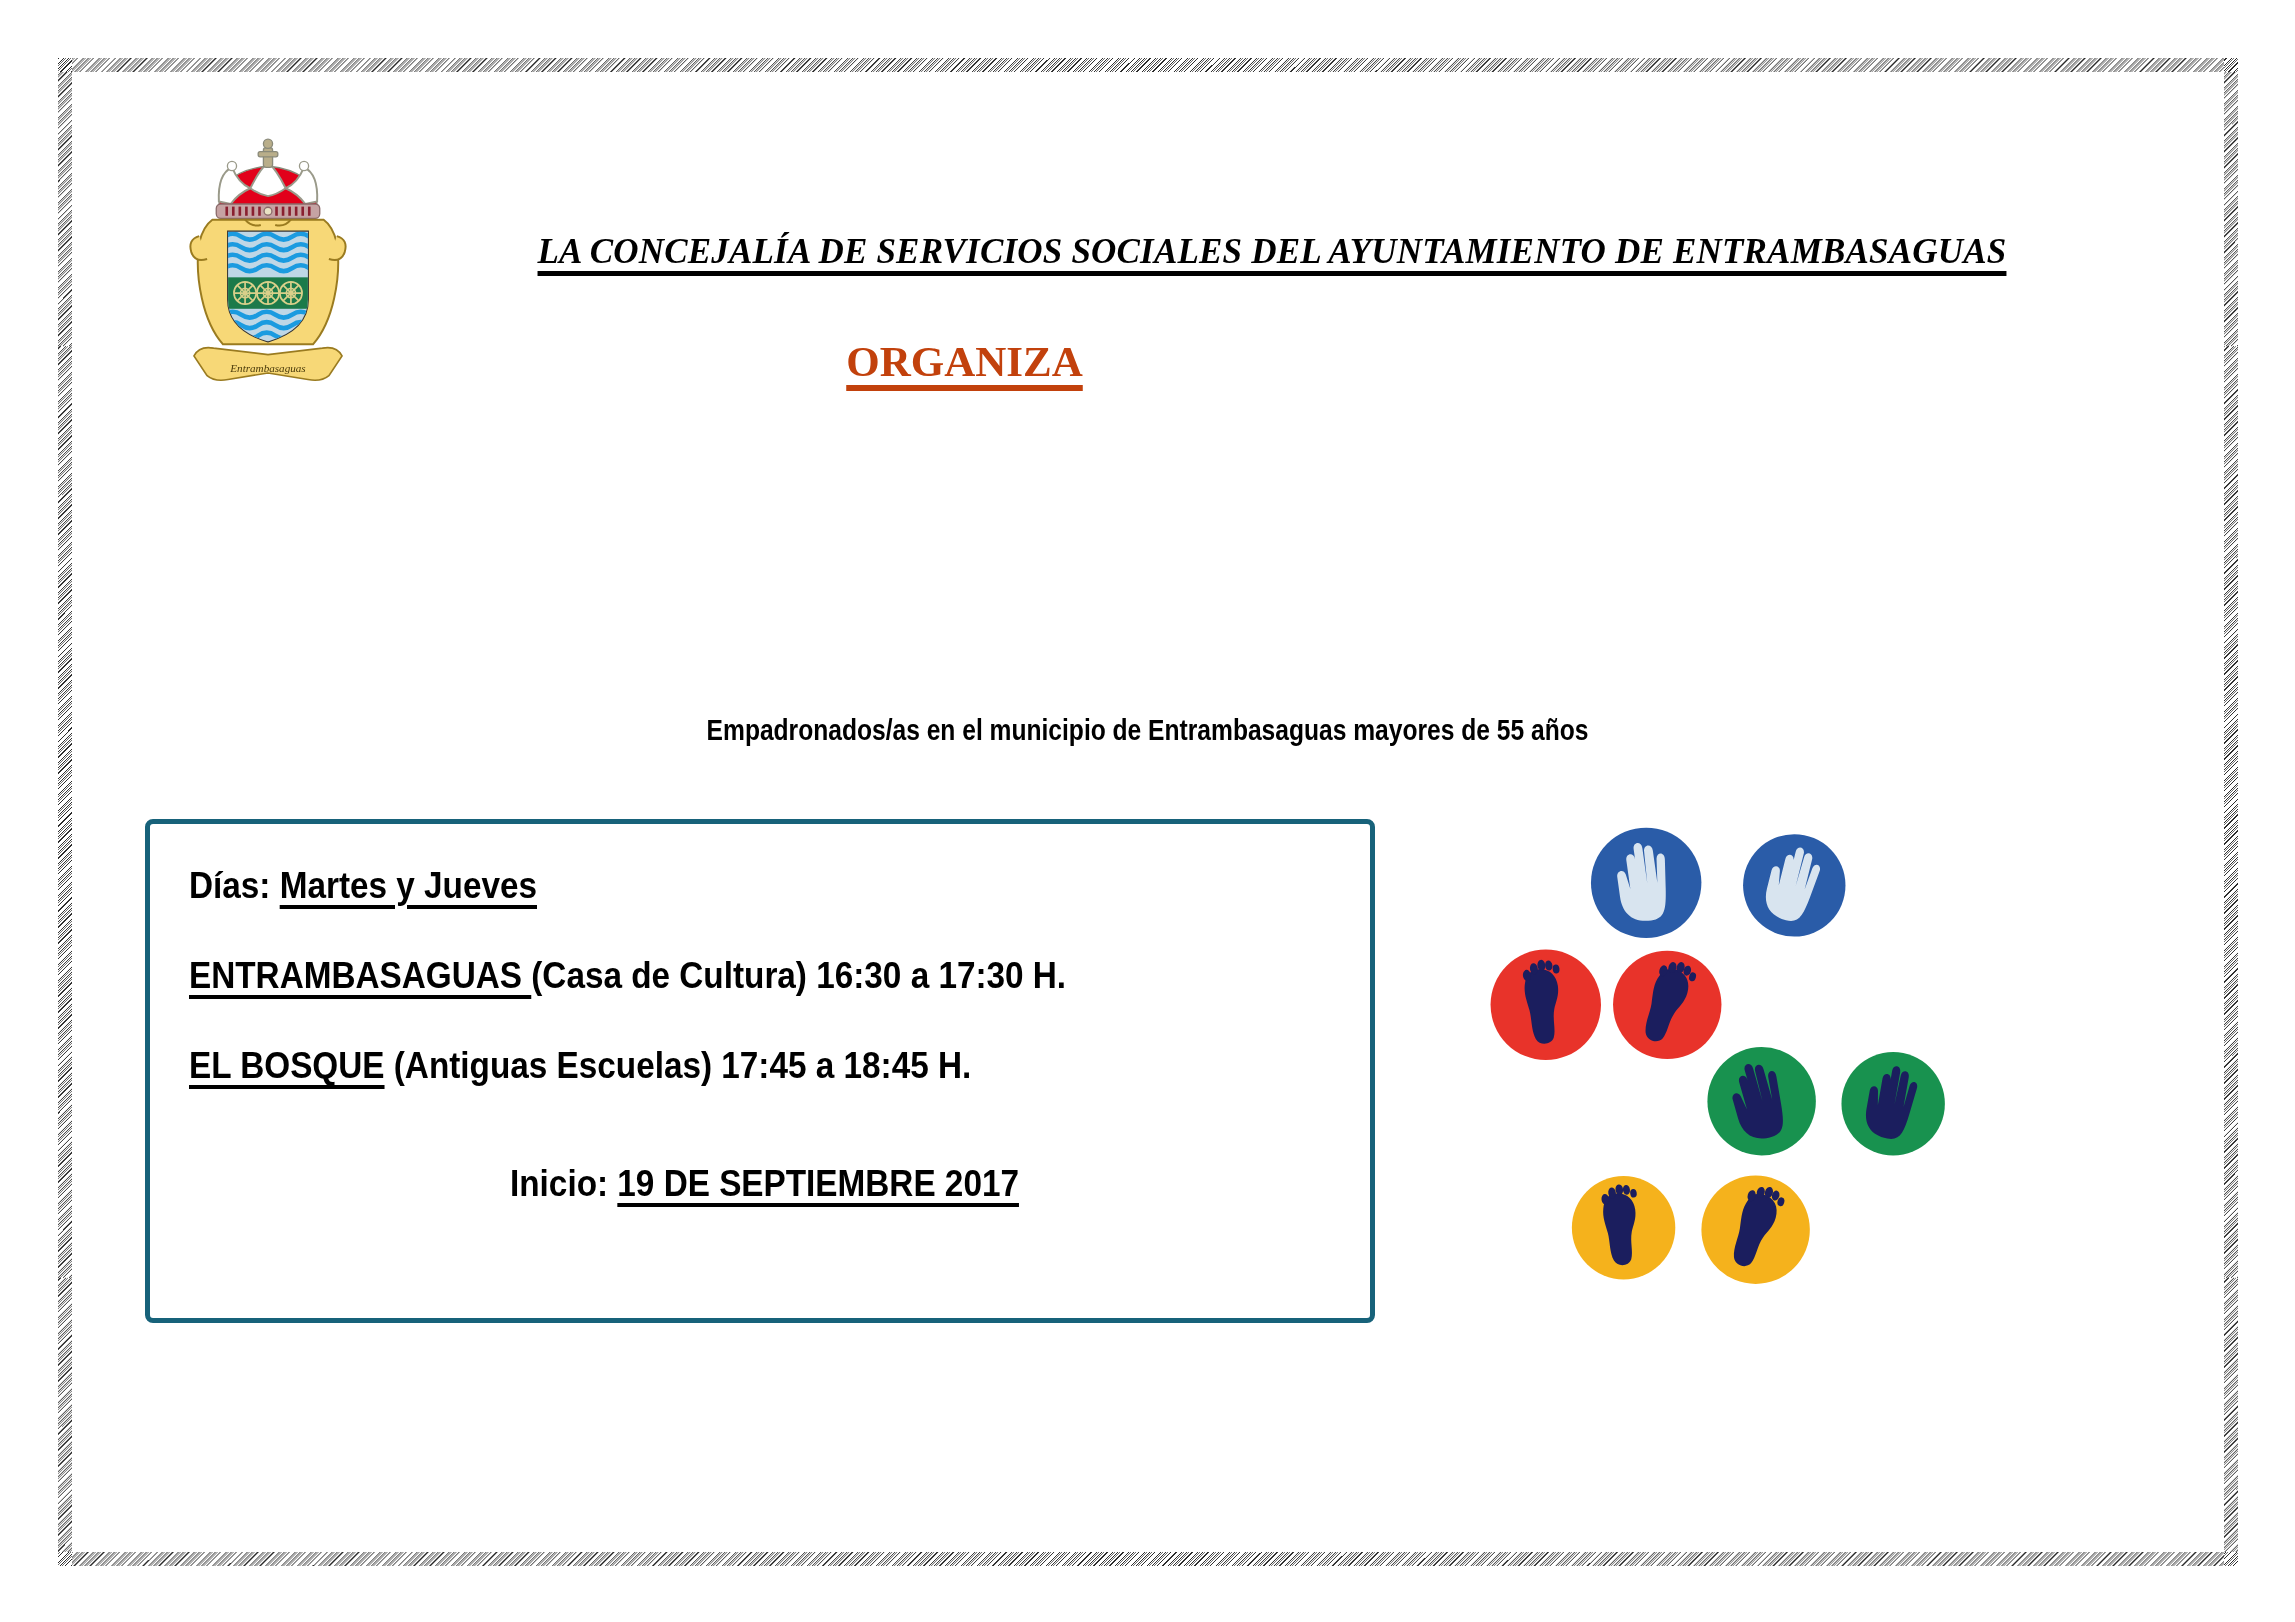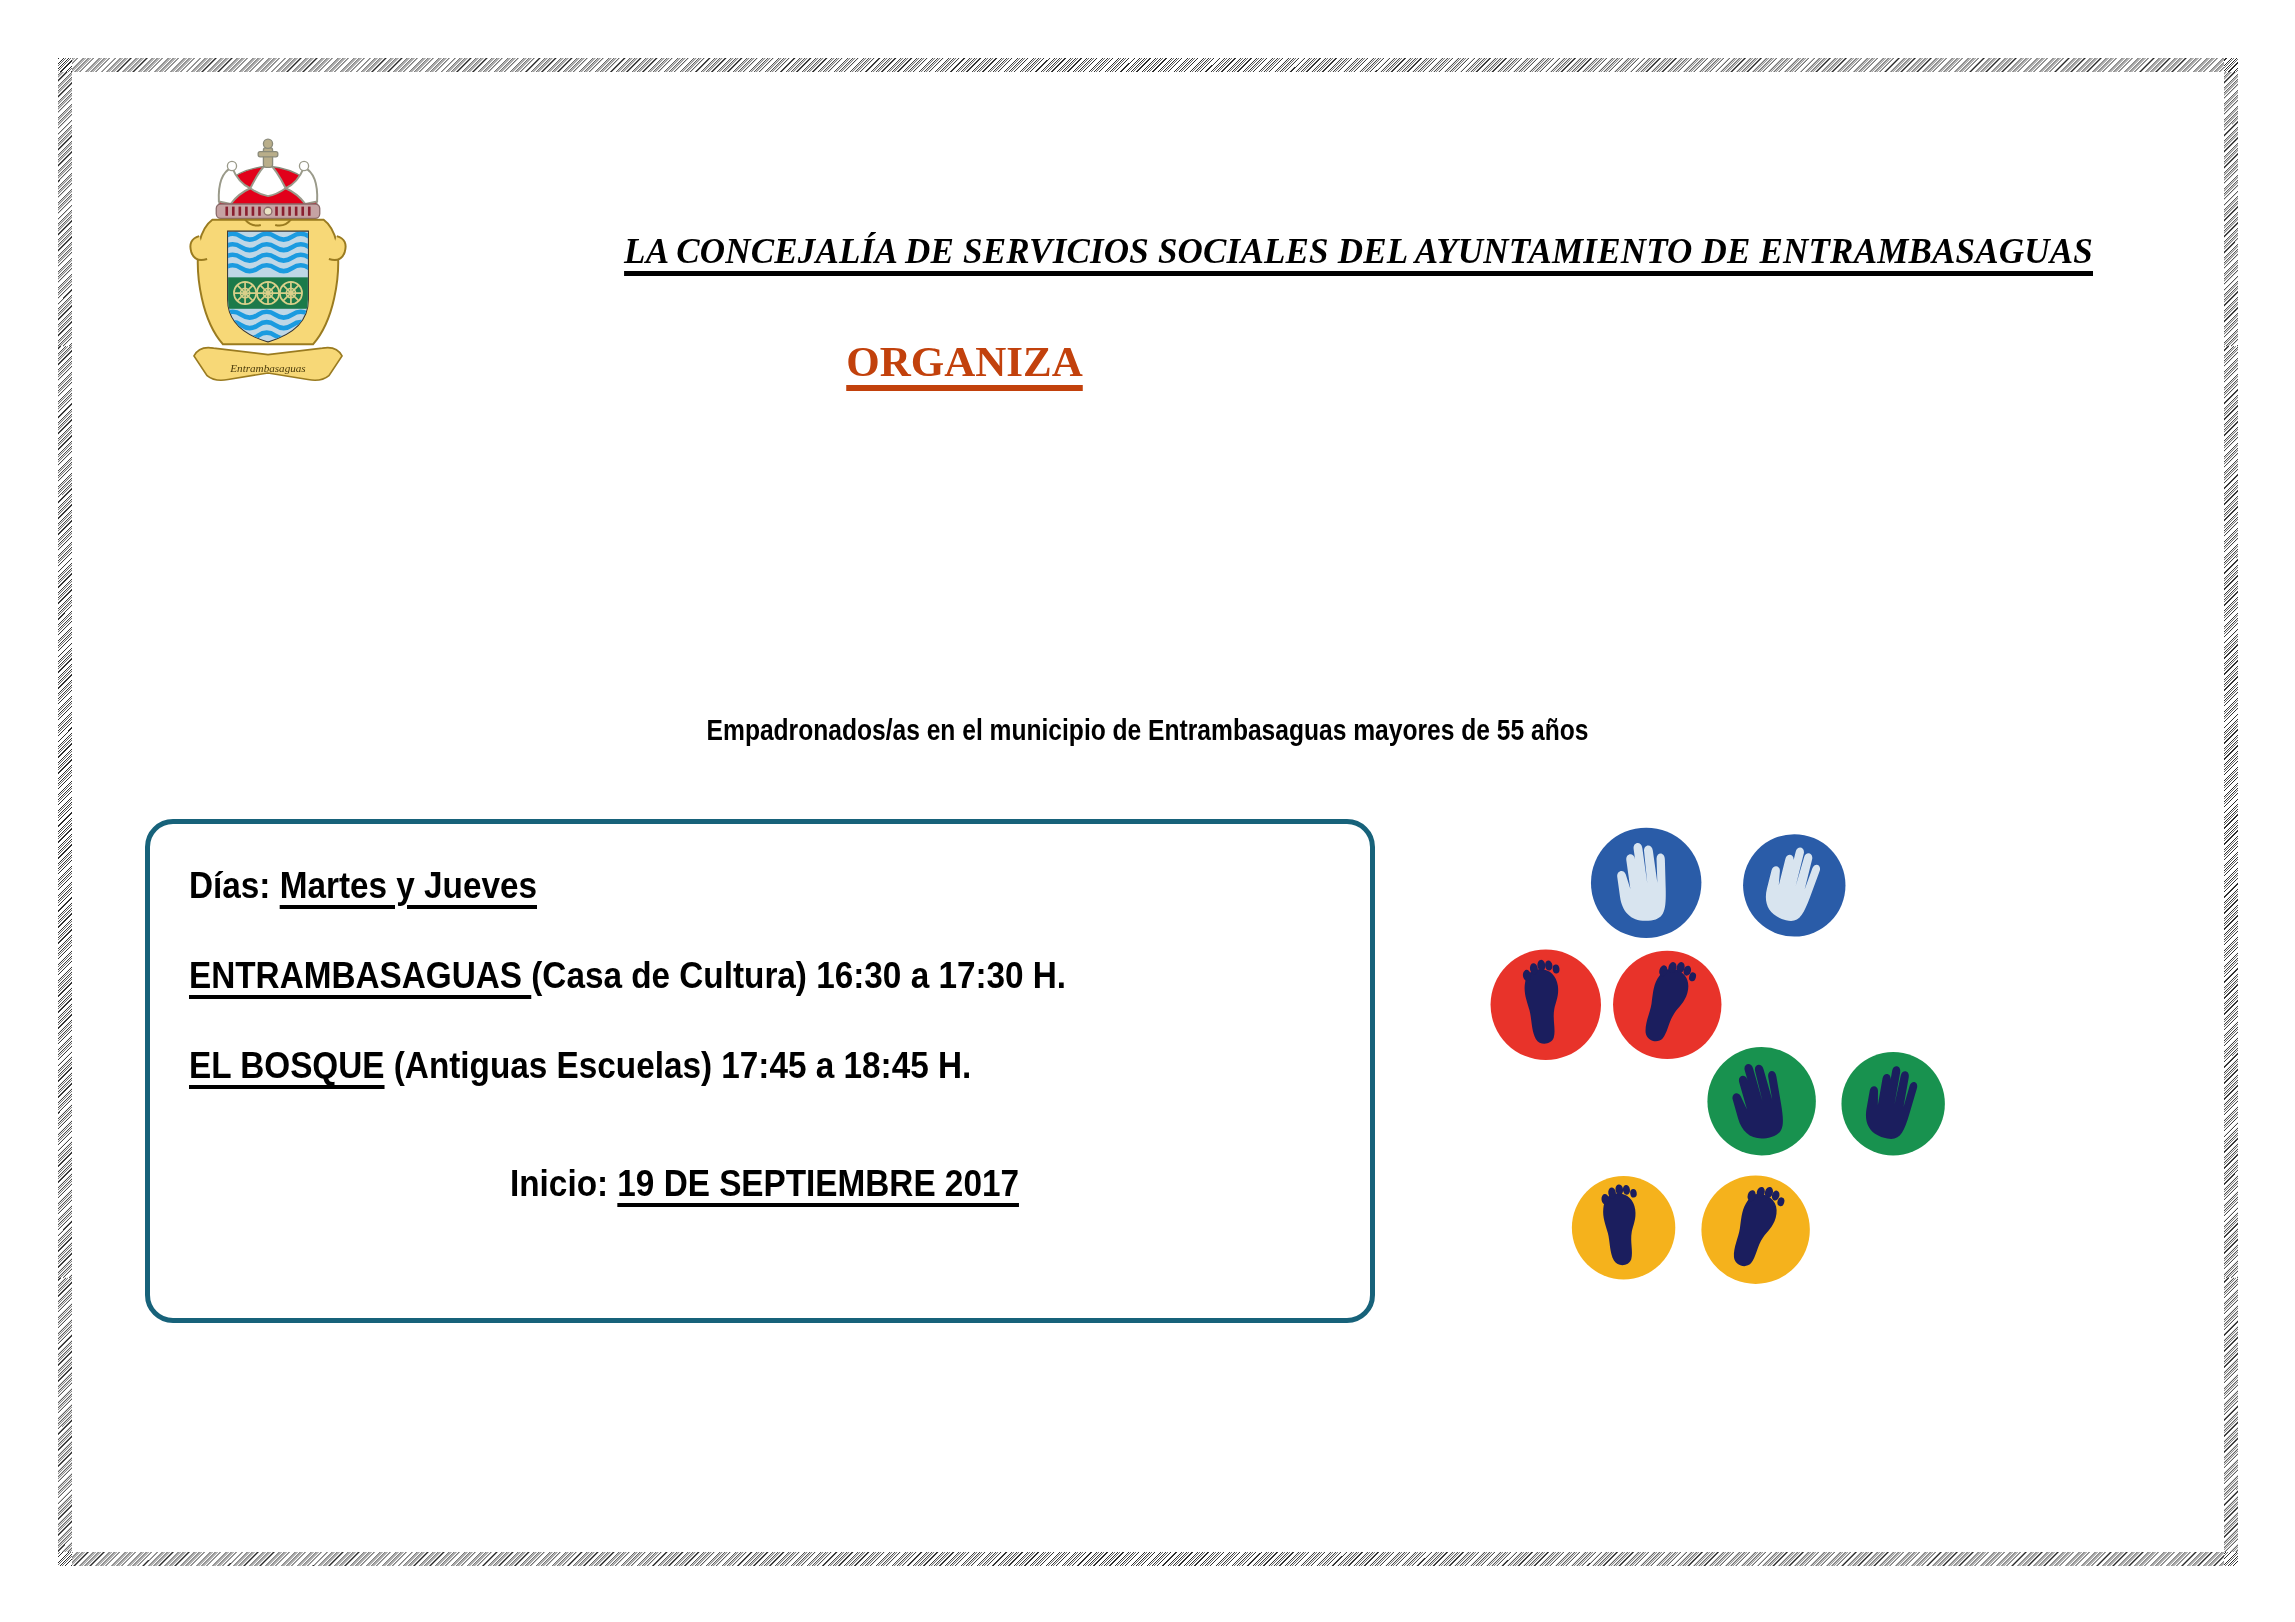--- a/index.html
+++ b/index.html
@@ -50,21 +50,21 @@
     height: 262px;
   }
   #crest svg { display: block; width: 100%; height: 100%; }
 
   
   .header-line {
     position: absolute;
     left: 451px;
     top: 232px;
     width: 1642px;
-    text-align: right;
+    text-align: center;
     font-family: "Liberation Serif", serif;
     font-weight: bold;
     font-style: italic;
     font-size: 35px;
     letter-spacing: 0.2px;
     color: #000000;
     text-decoration: underline;
     text-underline-offset: 7.9px;
     text-decoration-thickness: 4.6px;
     white-space: nowrap;
@@ -131,21 +131,21 @@
   }
 
   
   #info-box {
     position: absolute;
     left: 145px;
     top: 819px;
     width: 1230px;
     height: 504px;
     border: 5.9px solid #17627A;
-    border-radius: 28px;
+    border-radius: 8px;
     box-sizing: border-box;
     background: transparent;
   }
   .info-lines {
     position: absolute;
     left: 39px;
     top: 41px;
     width: 1151px;
   }
   .info-line {

